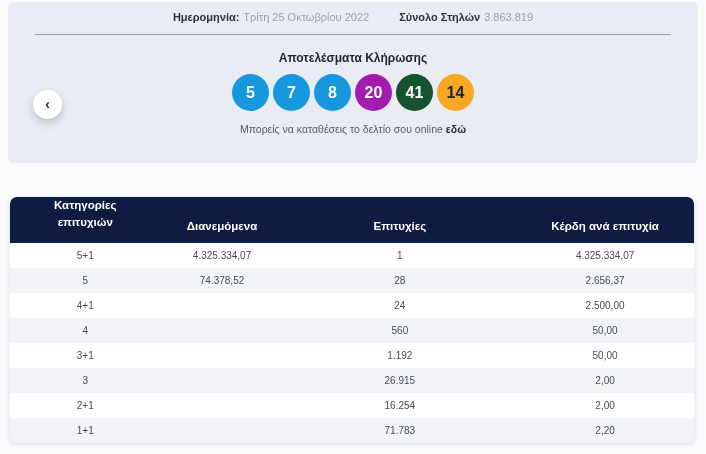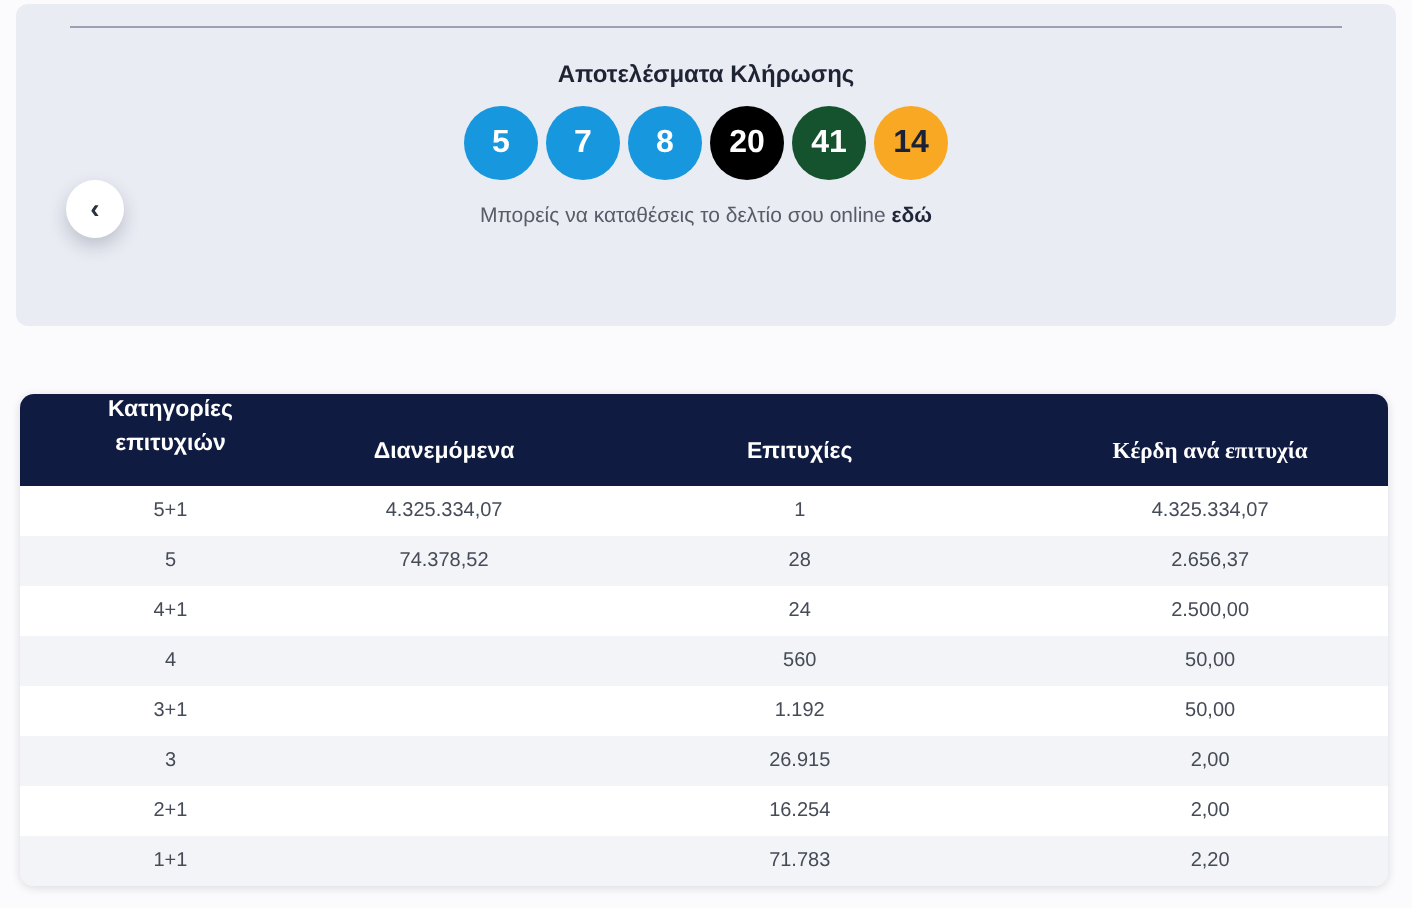--- a/index.html
+++ b/index.html
@@ -83,30 +83,38 @@
     height:25px; text-align:center;
     font-size:10px; color:#454b57;
   }
   tbody tr:nth-child(even) { background:#f3f4f7; }
 </style>
 </head>
 <body>
 
 <section class="top-card">
 
+  <div class="draw-meta">
+    <span>
+      <span class="lbl">Ημερομηνία:</span><span>Τρίτη 25 Οκτωβρίου 2022</span>
+    </span>
+    <span>
+      <span class="lbl">Σύνολο Στηλών</span><span>3.863.819</span>
+    </span>
+  </div>
 
   <hr class="divider">
 
   <h2 class="results-heading">Αποτελέσματα Κλήρωσης</h2>
 
   <div class="balls">
     <div class="ball blue" style="background: rgb(22, 151, 222);">5</div>
     <div class="ball blue" style="background: rgb(22, 151, 222);">7</div>
     <div class="ball blue" style="background: rgb(22, 151, 222);">8</div>
-    <div class="ball blue" style="background: #000000;">20</div>
+    <div class="ball blue" style="background: #a21caf;">20</div>
     <div class="ball blue" style="background: #14532d;">41</div>
     <div class="ball joker" style="background: rgb(248, 168, 35); color: rgb(27, 33, 54); text-align: right;">14</div>
   </div>
 
   <p class="note">
     <span>Μπορείς να καταθέσεις το δελτίο σου online</span>
     <a class="note-link">εδώ</a>
   </p>
 
   <button class="prev-btn">
@@ -120,21 +128,21 @@
         <col class="c1">
         <col class="c2">
         <col class="c3">
         <col class="c4">
       </colgroup>
     <thead>
       <tr>
         <th style="background: rgb(16, 27, 65);"><span class="wrap">Κατηγορίες επιτυχιών</span></th>
         <th style="background: rgb(16, 27, 65);">Διανεμόμενα</th>
         <th style="background: rgb(16, 27, 65);">Επιτυχίες</th>
-        <th style="background: rgb(16, 27, 65); font-family: Liberation Serif, serif;">Κέρδη ανά επιτυχία</th>
+        <th style="background: rgb(16, 27, 65);">Κέρδη ανά επιτυχία</th>
       </tr>
     </thead>
     <tbody>
       <tr>
         <td>5+1</td>
         <td>4.325.334,07</td>
         <td>1</td>
         <td>4.325.334,07</td>
       </tr>
       <tr>

